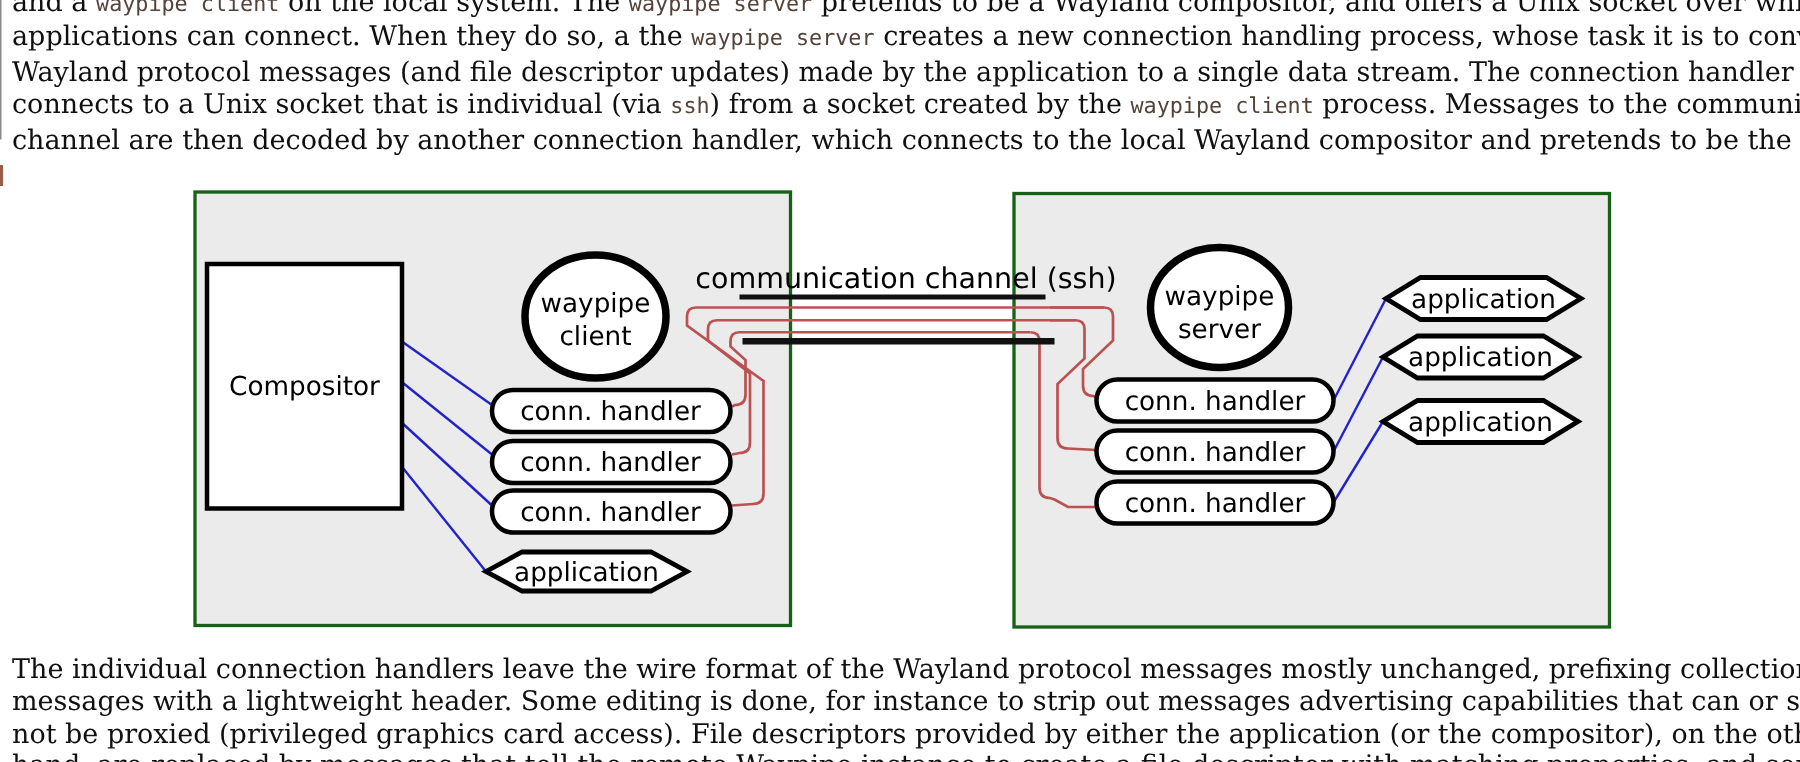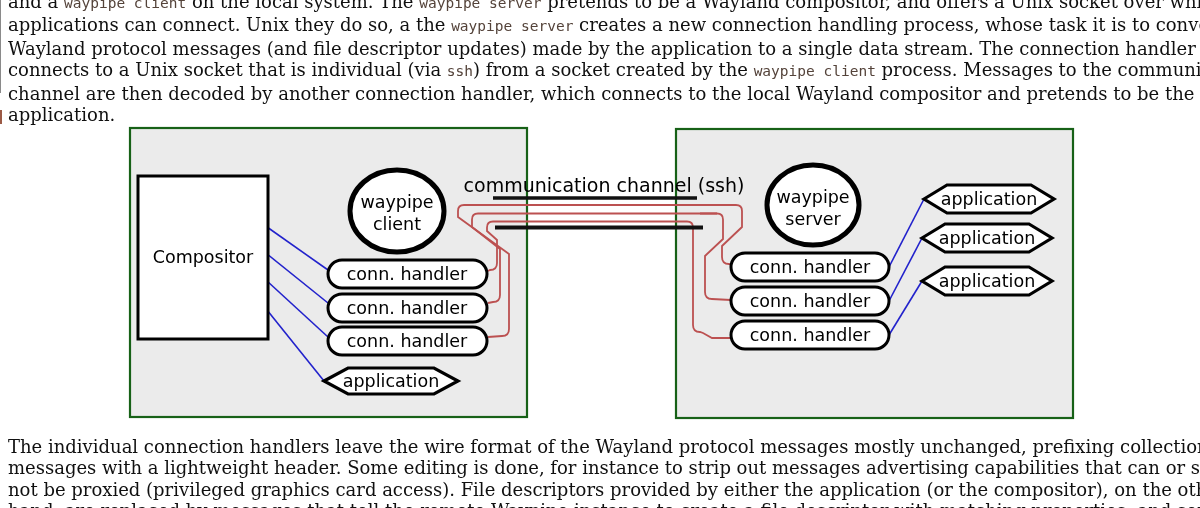--- a/index.html
+++ b/index.html
@@ -41,25 +41,24 @@
 </head>
 <body>
 
 <div id="page">
 
   <div id="edge-line"></div>
   <div id="edge-mark"></div>
 
   <div id="para-top" class="para">
       <div class="tline"><span>and a </span><span class="code">waypipe client</span><span> on the local system. The </span><span class="code">waypipe server</span><span> pretends to be a Wayland compositor, and offers a Unix socket over which</span></div>
-      <div class="tline"><span>applications can connect. Unix they do so, a the </span><span class="code">waypipe server</span><span> creates a new connection handling process, whose task it is to convert the</span></div>
+      <div class="tline"><span>applications can connect. When they do so, a the </span><span class="code">waypipe server</span><span> creates a new connection handling process, whose task it is to convert the</span></div>
       <div class="tline"><span>Wayland protocol messages (and file descriptor updates) made by the application to a single data stream. The connection handler then</span></div>
       <div class="tline"><span>connects to a Unix socket that is individual (via </span><span class="code">ssh</span><span>) from a socket created by the </span><span class="code">waypipe client</span><span> process. Messages to the communication</span></div>
       <div class="tline"><span>channel are then decoded by another connection handler, which connects to the local Wayland compositor and pretends to be the remote</span></div>
-      <div class="tline"><span>application.</span></div>
     </div>
 
   <svg id="diagram" viewBox="0 0 1200 508" width="1200" height="508">
 
     <rect class="cluster" x="130" y="128" width="397" height="289"></rect>
     <rect class="cluster" x="676" y="129" width="397" height="289"></rect>
 
     <g>
       <line class="edge-blue" x1="267" y1="227" x2="328" y2="270"></line>
       <line class="edge-blue" x1="267" y1="254" x2="328" y2="303"></line>

